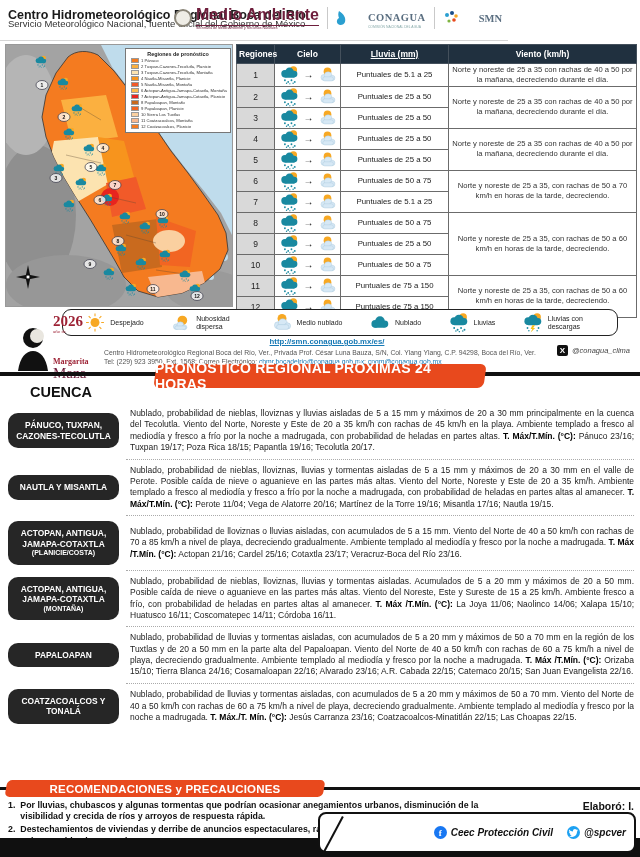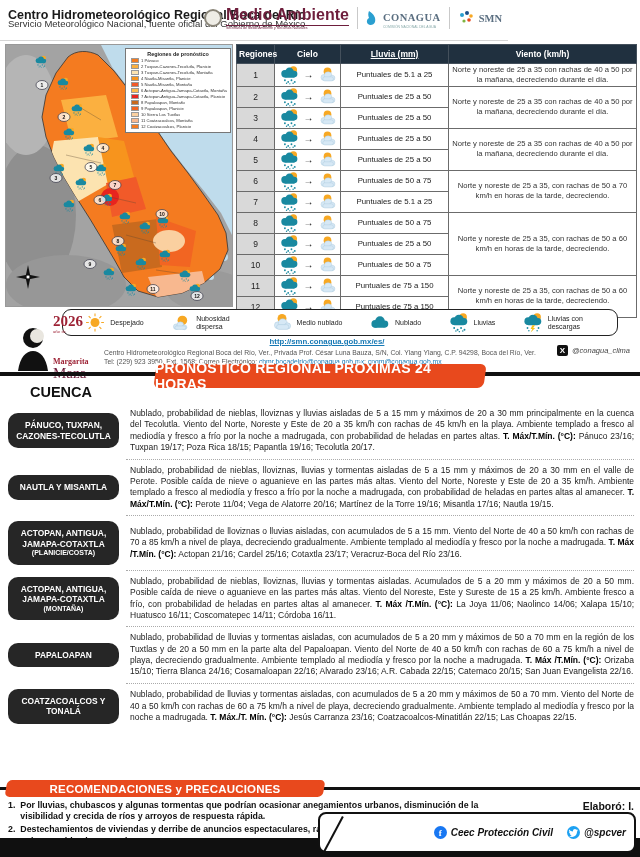--- a/index.html
+++ b/index.html
@@ -10,21 +10,21 @@
   
   .hdr { position:absolute; top:0; left:0; width:508px; height:41px; background:#fff; border-bottom:1px solid #d5d5d5; }
   .hdr-title { position:absolute; left:8px; top:8px; font-size:12.5px; font-weight:bold; color:#1a1a1a; }
   .hdr-sub { position:absolute; left:8px; top:18px; font-size:9.5px; color:#333; }
   .logos { position:absolute; right:6px; top:6px; display:flex; align-items:center; gap:8px; }
   .logo-sep { width:1px; height:22px; background:#c9c9c9; }
   .logo-ma { display:flex; align-items:center; gap:4px; }
   .seal { width:18px; height:18px; border-radius:50%; border:2px solid #8a8578; background:#efede6; }
   .ma-txt { font-family:Liberation Sans, sans-serif; font-weight:bold; color:#6e1e3c; font-size:16px; line-height:1; }
   .ma-tag { font-size:3.5px; color:#6e1e3c; border-top:1px solid #6e1e3c; margin-top:1px; }
-  .logo-cna { display:flex; align-items:center; gap:5px; }
+  .logo-cna { display:flex; align-items:center; gap:20px; }
   .cna-txt { font-family:"Liberation Serif", serif; color:#5a6e80; font-weight:bold; font-size:10.5px; letter-spacing:.5px; }
   .cna-tag { font-size:3.4px; color:#8aa; }
   .smn-txt { color:#5a6e80; font-weight:bold; font-size:10.5px; font-family:"Liberation Serif", serif; }
 
   
   .map-wrap { position:absolute; left:5px; top:44px; width:228px; height:263px; border:1px solid #999; background:#a9a9a9; }
   .map-legend { position:absolute; left:119px; top:3px; width:106px; background:#fff; border:1px solid #777; padding:2px 3px; }
   .mlg-title { font-size:5.4px; font-weight:bold; color:#222; text-align:center; margin-bottom:1px; }
   .mlg-row { display:flex; align-items:center; gap:2px; margin:0 0 1px 2px; }
   .mlg-sw { width:8px; height:4.2px; border:0.5px solid #999; flex:none; }

